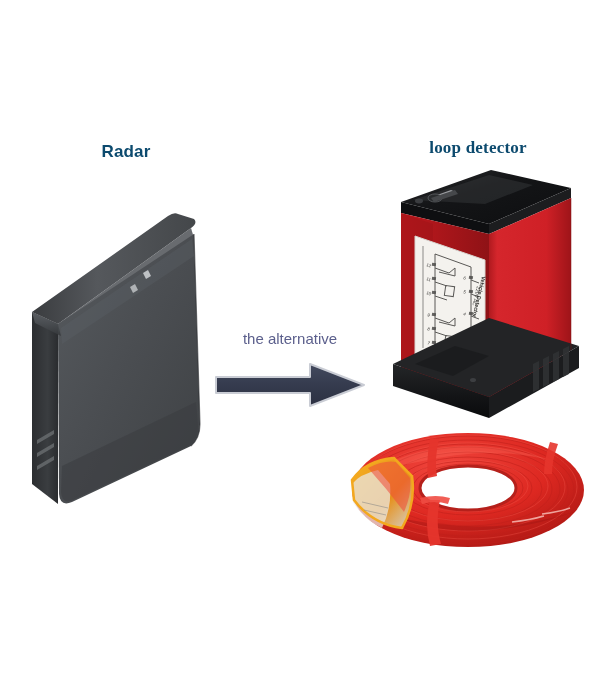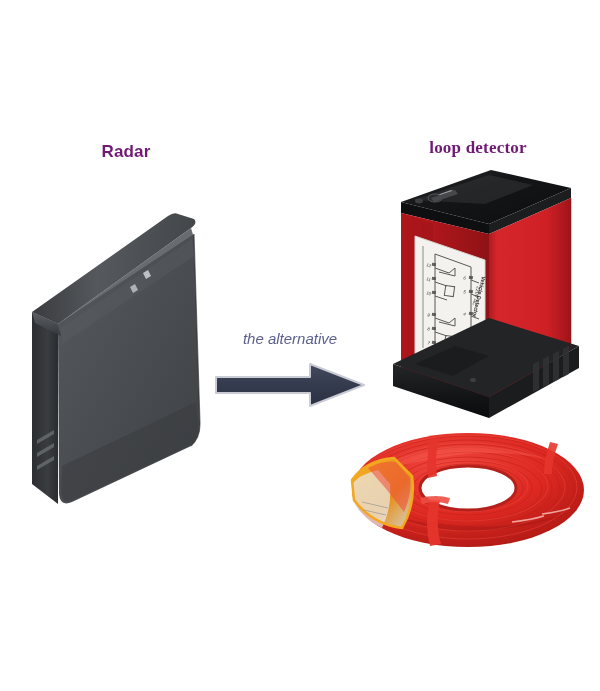--- a/index.html
+++ b/index.html
@@ -8,30 +8,30 @@
     background:#ffffff;
     font-family:"Liberation Sans", sans-serif;
     overflow:hidden;
   }
   #stage{position:relative;width:600px;height:691px;background:#fff;}
 
   
   .label{
     position:absolute;
     font-weight:700;
-    color:#701a75;
+    color:#0c4a6e;
     white-space:nowrap;
     letter-spacing:.2px;
   }
   #radar-label{left:0;top:142px;width:252px;text-align:center;font-size:17px;}
   #loop-label{left:378px;top:138px;width:200px;text-align:center;font-size:17px;font-family:Liberation Serif, serif;}
 
   #alt-label{
     position:absolute;left:214px;top:330px;width:152px;text-align:center;
-    font-size:15px;color:#5b5f8c;font-weight:400;white-space:nowrap;font-style:italic;
+    font-size:15px;color:#5b5f8c;font-weight:400;white-space:nowrap;
   }
 
   
   #arrow{position:absolute;left:212px;top:362px;width:156px;height:46px;}
 
   
   #radar{position:absolute;left:28px;top:212px;width:190px;height:300px;}
 
   
   #loop{position:absolute;left:393px;top:168px;width:186px;height:258px;}

